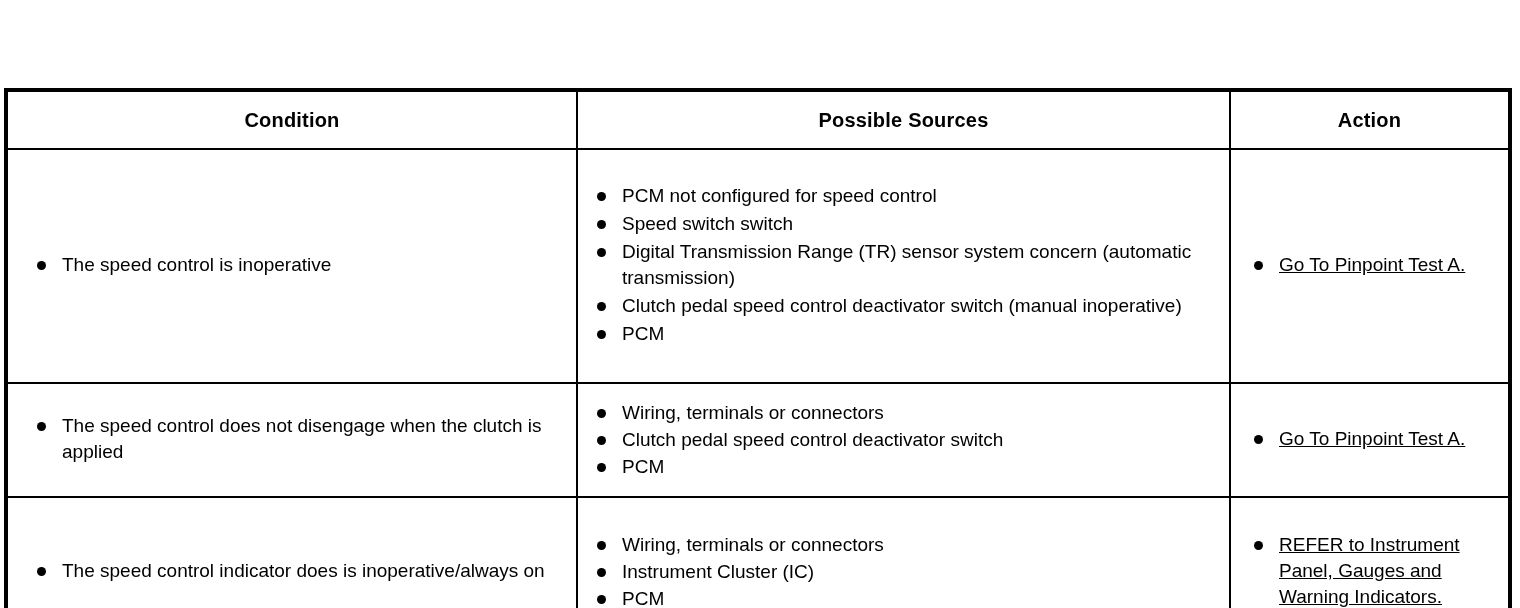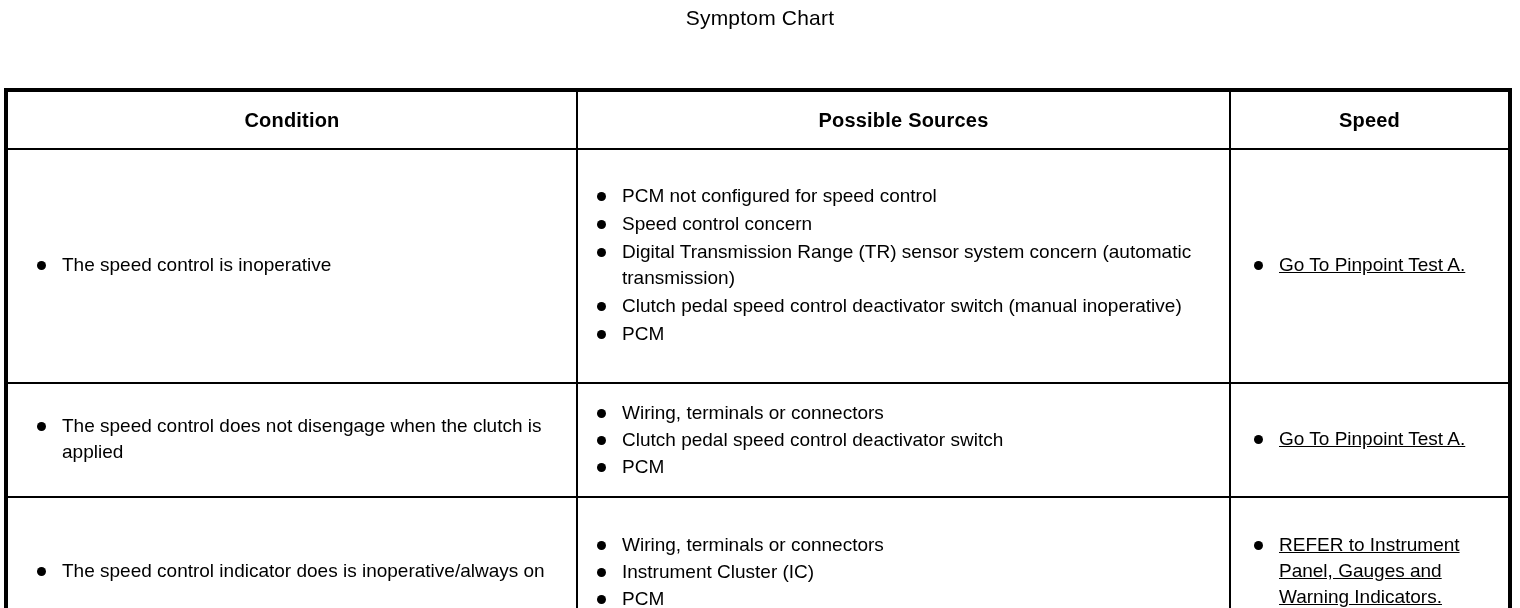--- a/index.html
+++ b/index.html
@@ -111,51 +111,50 @@
   .sources-cell { vertical-align: middle; border-radius: 16px; }
   .action-cell { vertical-align: middle; text-decoration: underline; }
 
   .txt { display: inline; }
 </style>
 </head>
 <body>
 
 <div class="page">
 
-  <div class="chart-title">Symptom Chart</div>
 
   <div class="table-wrap">
     <table class="symptom-table">
       <colgroup>
         <col class="c-condition">
         <col class="c-sources">
         <col class="c-action">
       </colgroup>
       <thead>
         <tr>
           <th>Condition</th>
           <th>Possible Sources</th>
-          <th>Speed</th>
+          <th>Action</th>
         </tr>
       </thead>
       <tbody>
 
         <tr class="row1">
           <td class="cond-cell">
             <div class="cell-pad">
               <ul class="bullets">
                 <li><span class="bullet-dot"></span><span class="txt">The speed control is inoperative</span></li>
               </ul>
             </div>
           </td>
           <td class="sources-cell">
             <div class="cell-pad">
               <ul class="bullets">
                 <li><span class="bullet-dot"></span><span class="txt">PCM not configured for speed control</span></li>
-                <li><span class="bullet-dot"></span><span class="txt">Speed control concern</span></li>
+                <li><span class="bullet-dot"></span><span class="txt">Speed switch switch</span></li>
                 <li><span class="bullet-dot"></span><span class="txt">Digital Transmission Range (TR) sensor system concern (automatic transmission)</span></li>
                 <li><span class="bullet-dot"></span><span class="txt">Clutch pedal speed control deactivator switch (manual inoperative)</span></li>
                 <li><span class="bullet-dot"></span><span class="txt">PCM</span></li>
               </ul>
             </div>
           </td>
           <td class="action-cell">
             <div class="cell-pad">
               <ul class="bullets">
                 <li><span class="bullet-dot"></span><span class="txt">Go To Pinpoint Test A.</span></li>

